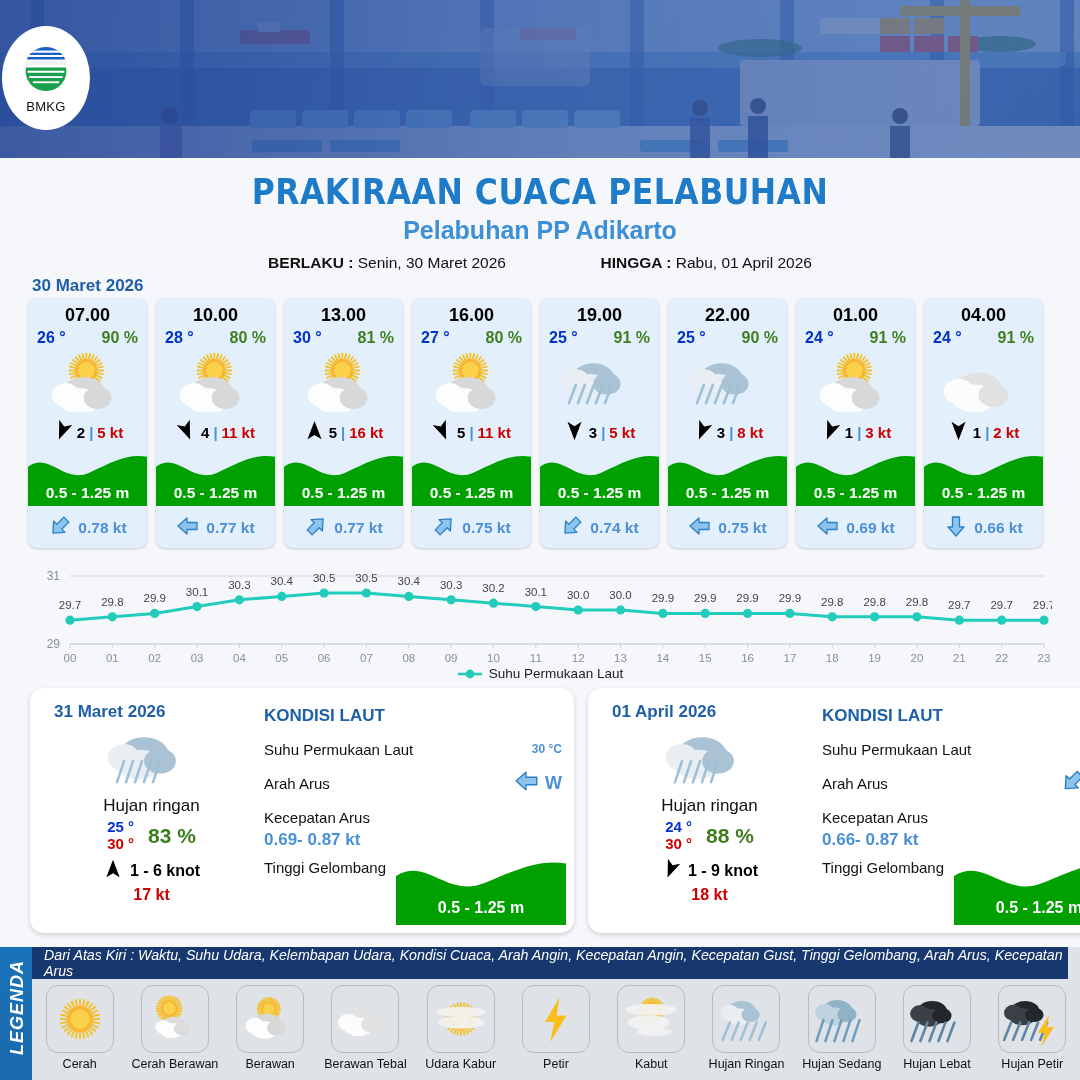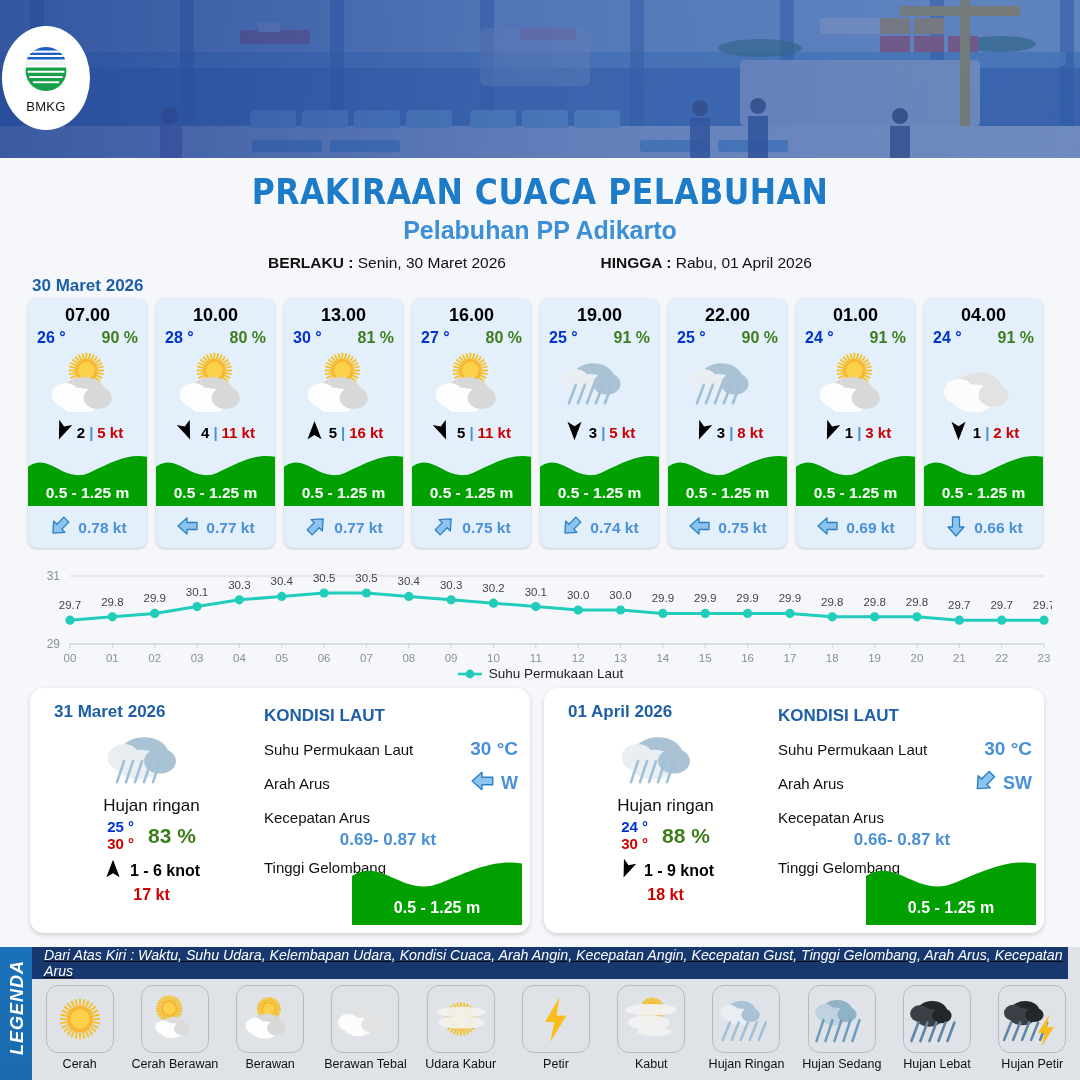--- a/index.html
+++ b/index.html
@@ -69,55 +69,55 @@
 
   
   .chart{position:absolute;left:28px;top:560px;width:1024px;height:110px;}
   .chart svg{display:block;}
   .chart-legend{position:absolute;left:0;right:0;top:666px;text-align:center;font-size:13.5px;color:#222;}
   .chart-legend .mk{display:inline-block;vertical-align:middle;margin-right:6px;}
 
   
   .daypanels{position:absolute;left:30px;top:688px;display:flex;gap:14px;}
   .dp{width:500px;height:245px;background:#fff;border-radius:14px;
-      box-shadow:0 2px 5px rgba(0,0,0,.16);position:relative;}
+      box-shadow:0 2px 5px rgba(0,0,0,.16);position:relative;padding-left:44px;}
   .dp-date{position:absolute;left:24px;top:14px;font-size:17px;font-weight:bold;color:#1e5fa8;}
   .dp-left{position:absolute;left:14px;top:34px;width:215px;text-align:center;}
   .dp-icon{height:70px;display:flex;align-items:center;justify-content:center;}
   .dp-cond{font-size:17px;color:#111;margin-top:4px;}
   .dp-temps{display:flex;align-items:center;justify-content:center;gap:14px;margin-top:3px;}
   .dp-tcol{text-align:left;line-height:1.12;}
   .dp-tmin{font-size:15px;font-weight:bold;color:#0033cc;}
   .dp-tmax{font-size:15px;font-weight:bold;color:#cc0000;}
   .dp-hum{font-size:21px;font-weight:bold;color:#3f7d1e;}
   .dp-wind{display:flex;align-items:center;justify-content:center;gap:7px;margin-top:6px;}
   .dp-wtxt{font-size:16px;font-weight:bold;color:#000;}
   .dp-gust{font-size:16px;font-weight:bold;color:#cc0000;margin-top:3px;}
   .dp-right{position:absolute;left:234px;top:18px;right:12px;}
   .dp-title{font-size:17px;font-weight:bold;color:#1e5fa8;margin-bottom:6px;}
   .dp-line{display:flex;justify-content:space-between;align-items:center;height:34px;}
   .dp-k{font-size:15px;color:#111;}
-  .dp-v{font-size:19px;font-weight:bold;color:#4a90d9;}
+  .dp-v{font-size:12px;font-weight:bold;color:#4a90d9;}
   .dp-v.big{font-size:18px;}
   .dp-arr{display:flex;align-items:center;gap:5px;}
-  .dp-cur-sp{text-align:center;font-size:17px;font-weight:bold;color:#4a90d9;margin:-4px 6px 0 0;}
+  .dp-cur-sp{text-align:left;font-size:17px;font-weight:bold;color:#4a90d9;margin:-4px 6px 0 0;}
   .dp-wave{position:absolute;right:8px;bottom:8px;width:170px;height:70px;}
   .dp-wave .wv-txt{position:absolute;left:0;right:0;bottom:8px;text-align:center;
      font-size:16px;font-weight:bold;color:#fff;}
 
   
   .legendbar{position:absolute;left:0;bottom:0;width:1080px;height:133px;background:#dfe3e8;}
   .leg-side{position:absolute;left:0;top:0;width:32px;height:133px;
      background:linear-gradient(180deg,#1a72b8,#1a6aae);}
   .leg-side span{
      position:absolute;left:-33px;top:50px;width:100px;text-align:center;
      transform:rotate(-90deg);color:#fff;font-size:18px;font-weight:bold;font-style:italic;
      letter-spacing:1px;}
   .leg-top{position:absolute;left:32px;top:0;right:12px;height:32px;background:#17386e;
-     display:flex;align-items:center;text-decoration:underline;}
+     display:flex;align-items:center;}
   .leg-top span{color:#fff;font-size:14.2px;font-style:italic;padding-left:12px;}
   .leg-items{position:absolute;left:32px;top:32px;right:0;bottom:0;display:flex;border-radius:13px;}
   .leg-it{flex:1;display:flex;flex-direction:column;align-items:center;padding-top:6px;}
   .leg-box{width:66px;height:66px;border:1px solid #b6bcc4;border-radius:12px;background:#dfe3e8;
      display:flex;align-items:center;justify-content:center;}
   .leg-lbl{font-size:12.5px;color:#111;margin-top:4px;}
 </style>
 </head>
 <body>
 

